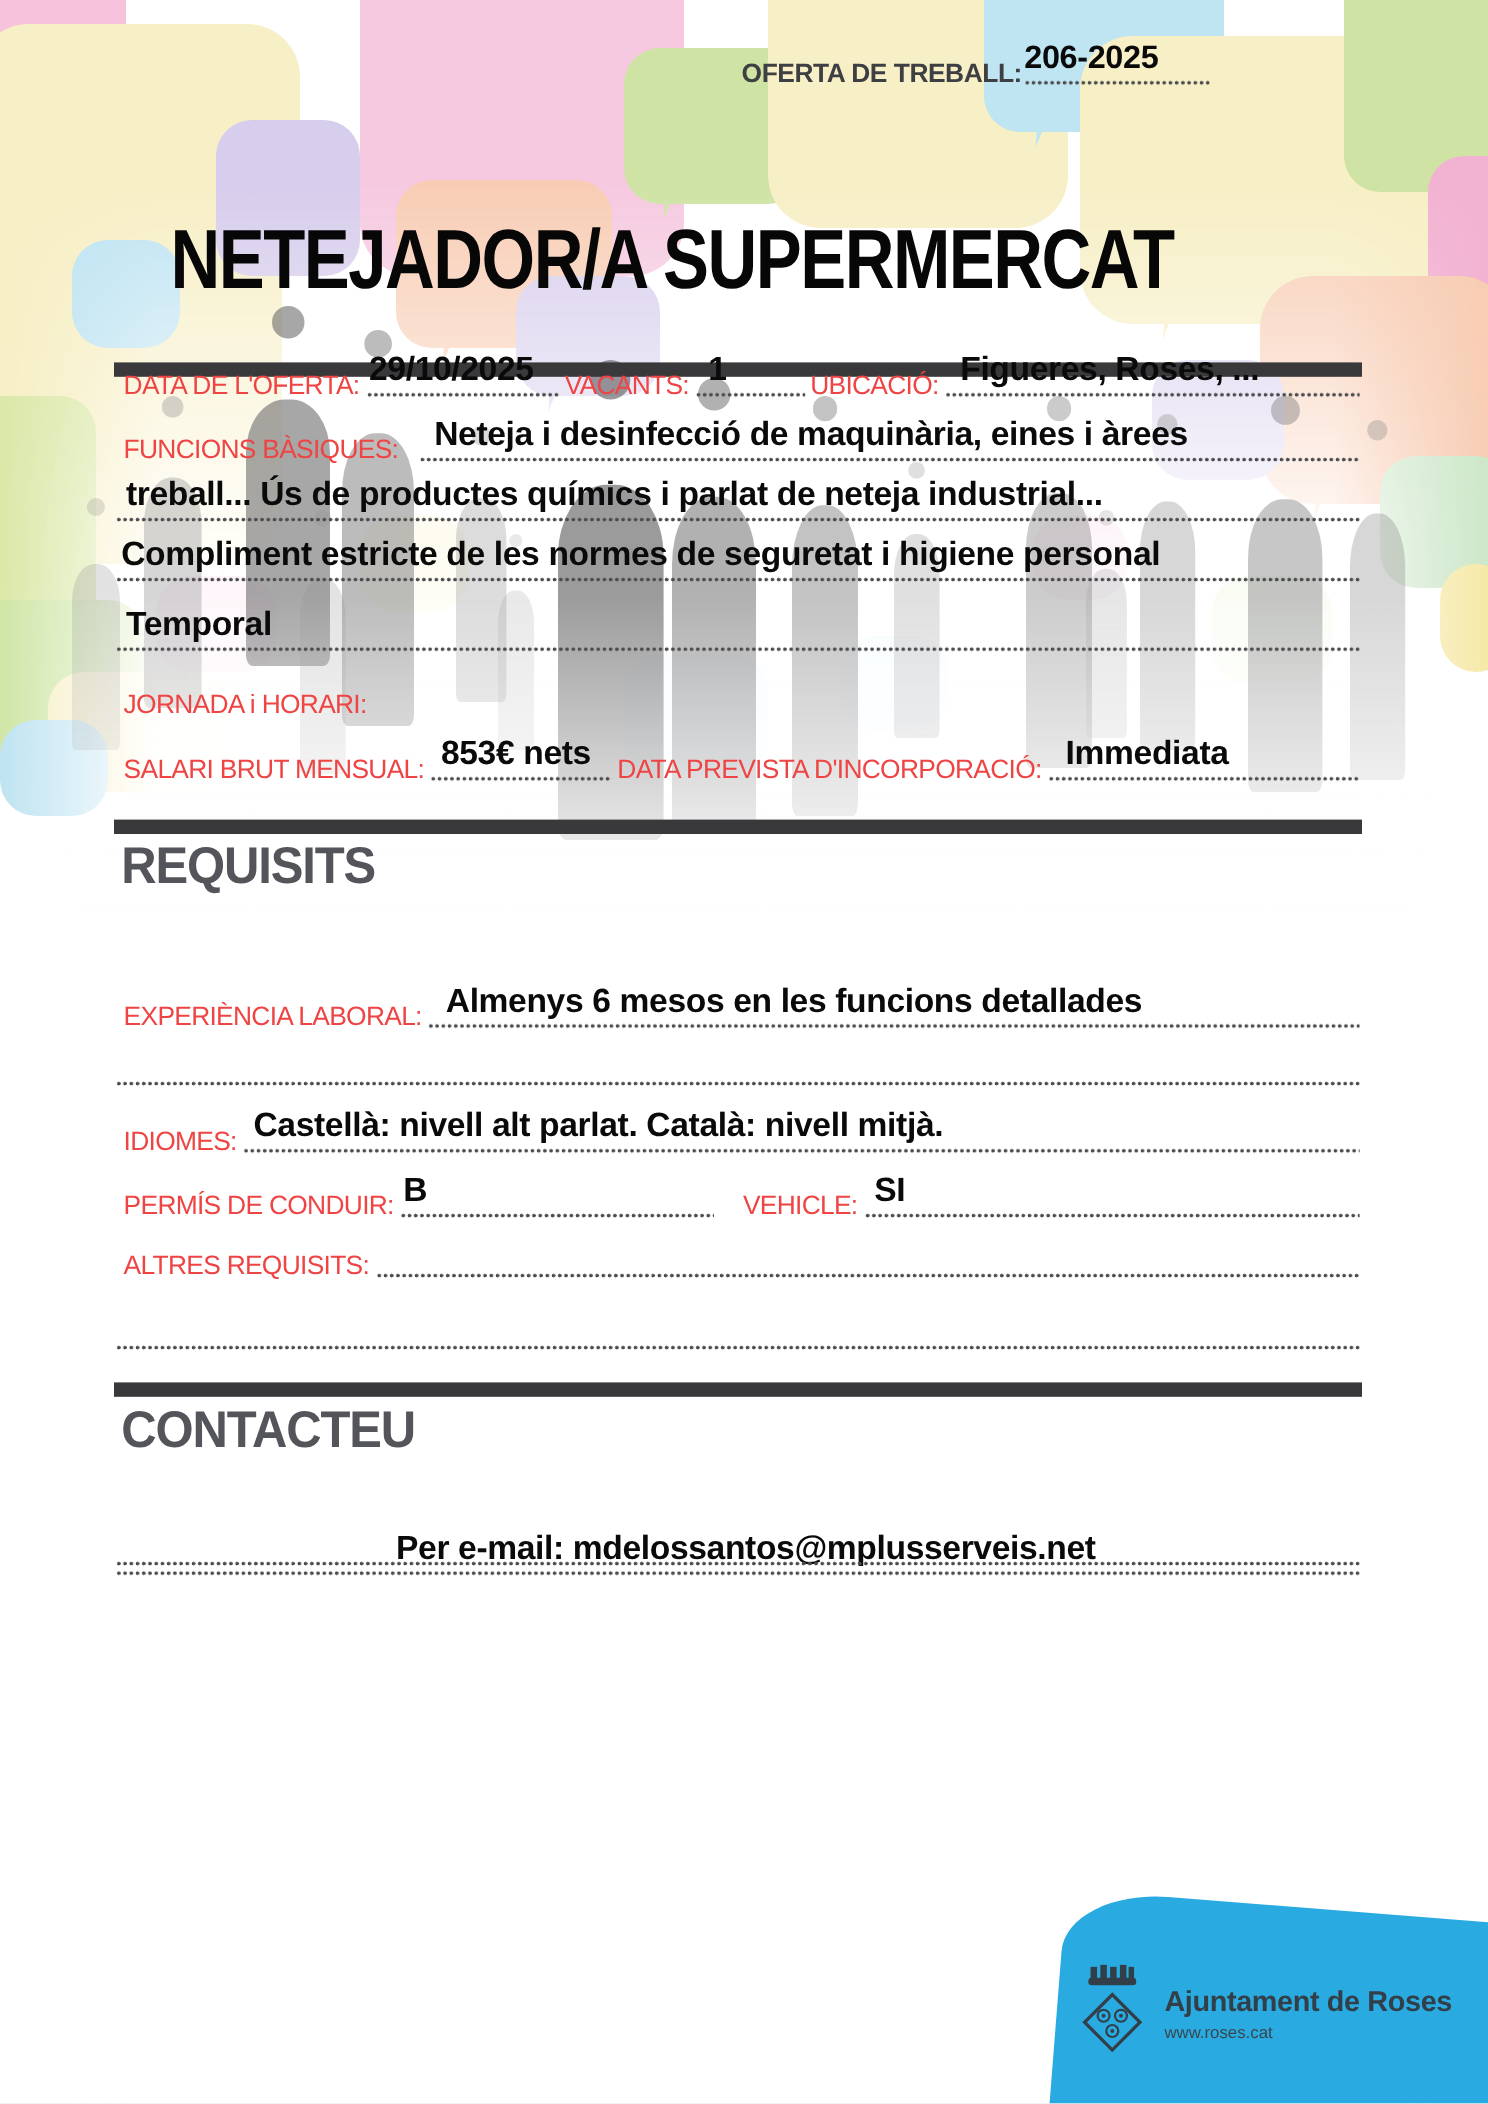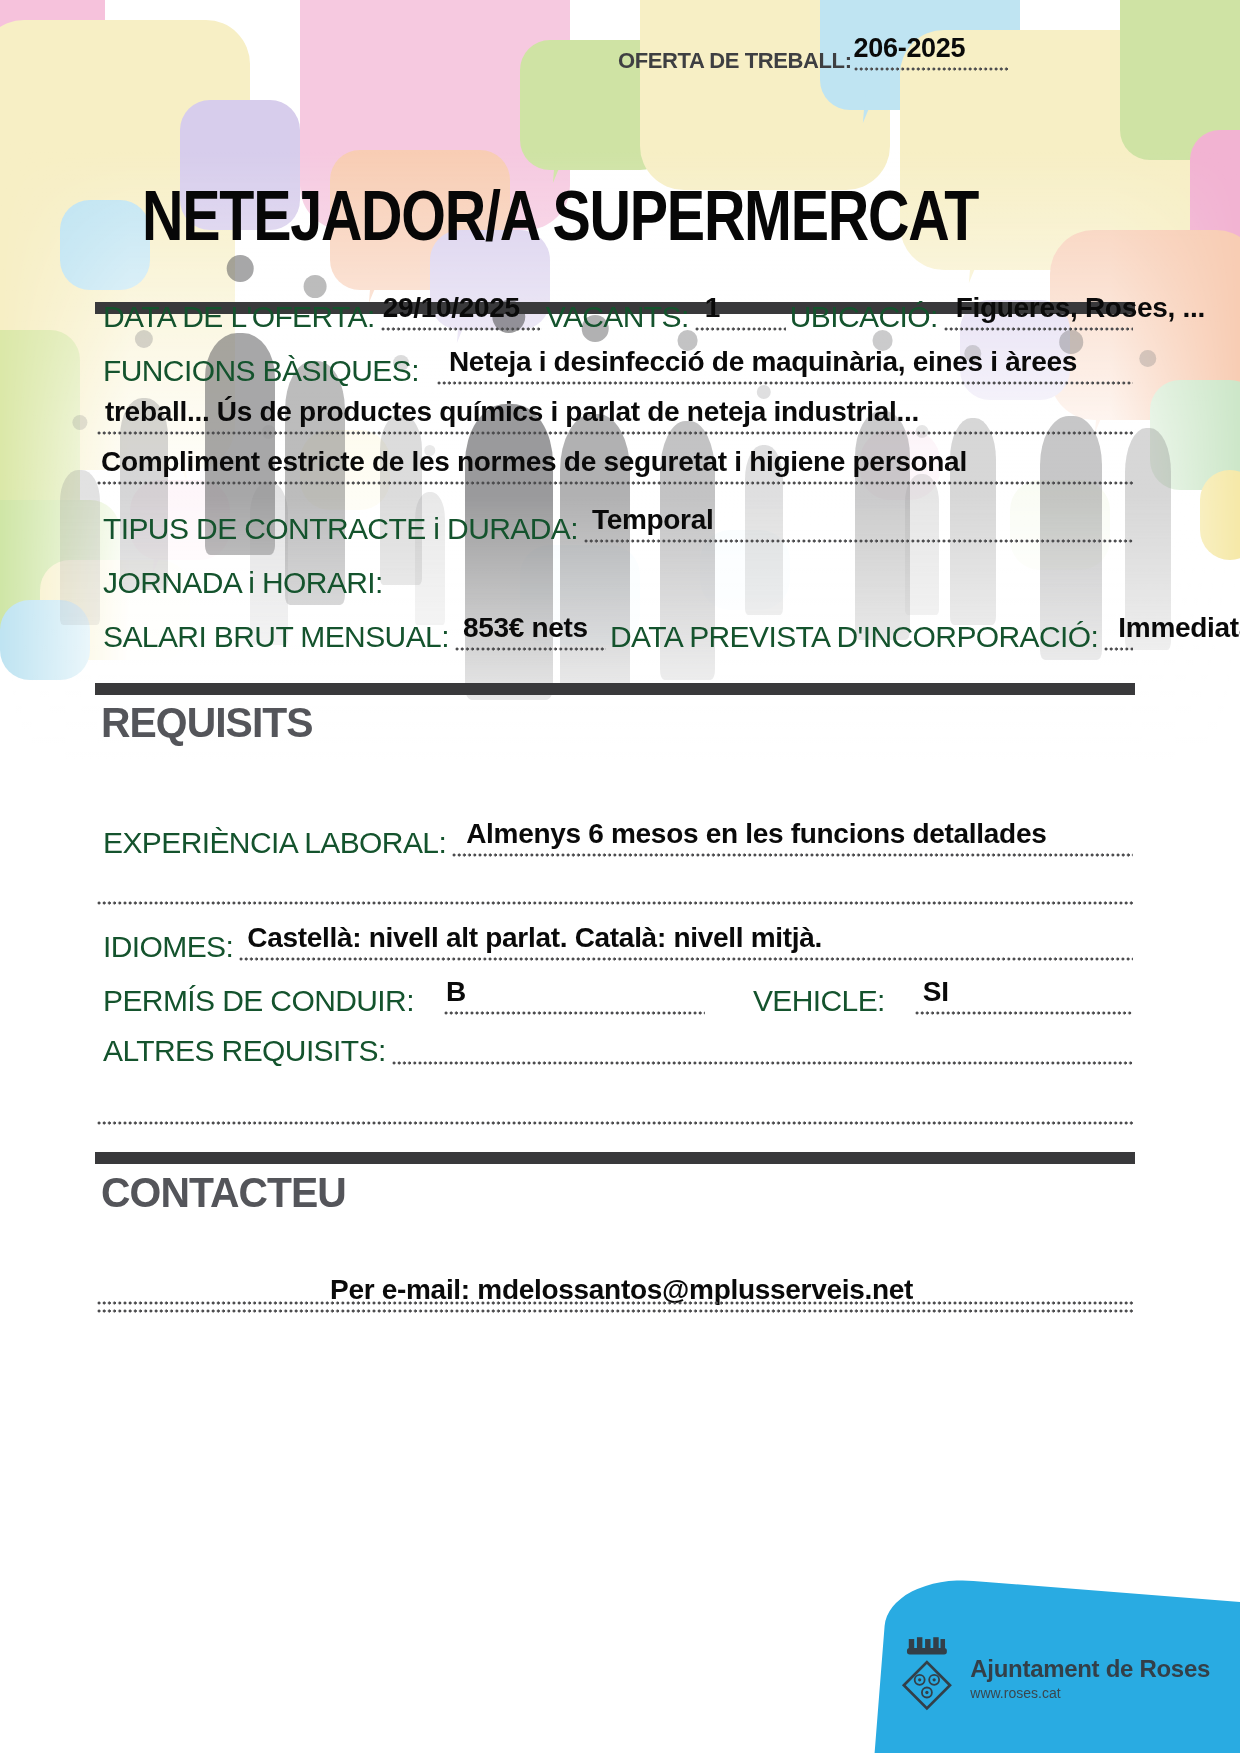--- a/index.html
+++ b/index.html
@@ -42,21 +42,21 @@
       padding-bottom:2px; white-space:nowrap; }
 
   .title { position:absolute; top:176px; left:0; width:1120px; margin:0; text-align:center;
       font-size:70px; font-weight:800; color:#070707; letter-spacing:-1.5px;
       transform:scaleX(.82); transform-origin:center; white-space:nowrap; }
 
   .bar { position:absolute; left:95px; width:1040px; height:12px; background:#39393b; }
 
   .frow { position:absolute; left:95px; width:1040px; height:60px;
       display:flex; align-items:flex-end; }
-  .flabel { font-size:30px; color:#14532d; letter-spacing:-.6px; line-height:1;
+  .flabel { font-size:22px; color:#ef4444; letter-spacing:-.6px; line-height:1;
       white-space:nowrap; padding:0 4px 4px 2px; }
   .flabel:first-child { padding-left:8px; }
   .dots { position:relative; flex:1; align-self:stretch;margin-top:48px; }
   .dots::after { content:""; position:absolute; left:2px; right:2px; bottom:5px; height:4px;
       background-image:radial-gradient(circle at 2px 2px, #4c4c4e 1.35px, rgba(0,0,0,0) 1.75px);
       background-size:5.2px 4px; background-repeat:repeat-x; }
   .fval { position:absolute; bottom:12px; left:8px; font-size:28px; font-weight:700;
       color:#0a0a0a; letter-spacing:-.3px; white-space:nowrap; }
 
   .sechead { position:absolute; left:101px; margin:0; font-size:43px; font-weight:700;
@@ -167,21 +167,20 @@
         <b class="fval" style="left:10px;">treball... Ús de productes químics i parlat de neteja industrial...</b>
       </span>
     </div>
     <div class="frow" style="top:430px;">
       <span class="dots">
         <b class="fval" style="left:6px;">Compliment estricte de les normes de seguretat i higiene personal</b>
       </span>
     </div>
 
     <div class="frow" style="top:488px;">
-      <span class="flabel">TIPUS DE CONTRACTE i DURADA:</span>
       <span class="dots">
         <b class="fval" style="left:10px;">Temporal</b>
       </span>
     </div>
 
     <div class="frow" style="top:542px;">
       <span class="flabel">JORNADA i HORARI:</span>
     </div>
 
     <div class="frow" style="top:596px;">
@@ -211,21 +210,21 @@
       <span class="dots"></span>
     </div>
 
     <div class="frow" style="top:906px;">
       <span class="flabel">IDIOMES:</span>
       <span class="dots">
         <b class="fval" style="left:10px;">Castellà: nivell alt parlat. Català: nivell mitjà.</b>
       </span>
     </div>
 
-    <div class="frow" style="top:960px;gap:24px;">
+    <div class="frow" style="top:960px;">
       <span class="flabel">PERMÍS DE CONDUIR:</span>
       <span class="dots" style="flex:0 0 265px;">
         <b class="fval" style="left:4px;">B</b>
       </span>
       <span class="flabel" style="padding-left:22px;">VEHICLE:</span>
       <span class="dots">
         <b class="fval" style="left:10px;">SI</b>
       </span>
     </div>
 

